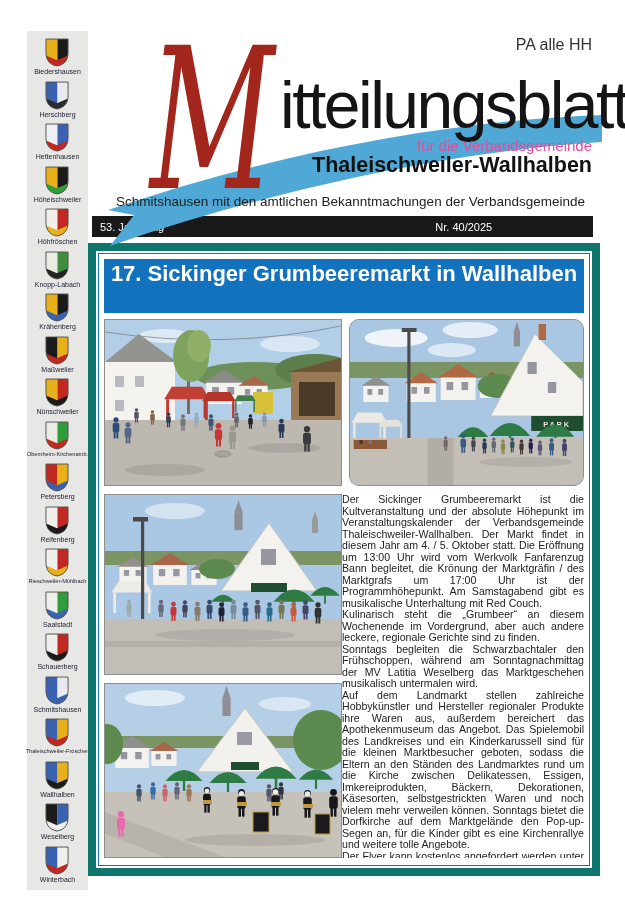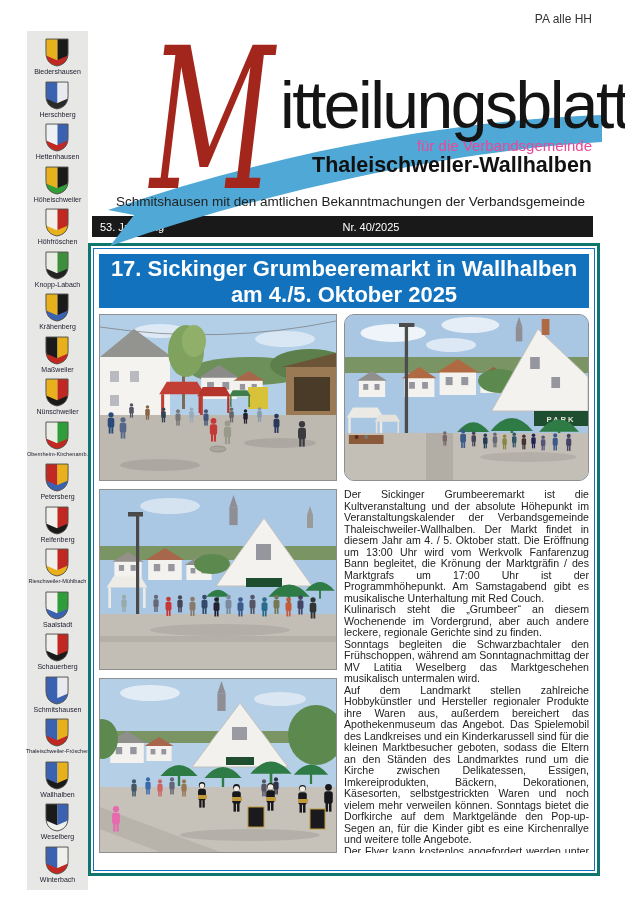--- a/index.html
+++ b/index.html
@@ -1,20 +1,20 @@
 <!DOCTYPE html>
 <html lang="de"><head>
 <meta charset="utf-8">
 <style>
   html,body{margin:0;padding:0;background:#ffffff;}
   .page{position:relative;width:625px;height:897px;background:#fff;overflow:hidden;
         font-family:"Liberation Sans",sans-serif;color:#1a1a1a;}
 
   
-  .note-top{position:absolute;top:12px;right:33px;font-size:12px;color:#333;}
+  .note-top{position:absolute;top:36px;right:33px;font-size:16px;color:#333;}
 
   
   .sidebar{position:absolute;left:27px;top:31px;width:61px;height:859px;background:#e7e7e5;
            display:flex;flex-direction:column;justify-content:space-between;
            padding:7px 0;box-sizing:border-box;}
   .sb-item{display:flex;flex-direction:column;align-items:center;}
   .sb-item svg{width:25px;height:29px;display:block;}
   .sb-label{margin-top:1px;font-size:7px;line-height:7px;color:#1c1c2e;text-align:center;white-space:nowrap;}
 
   
@@ -25,37 +25,37 @@
               letter-spacing:-2.5px;color:#141414;margin-left:24px;}
   .mast-sub1{position:absolute;top:137px;right:33px;z-index:2;font-size:15px;color:#ec4899;}
   .mast-sub2{position:absolute;top:153px;right:33px;z-index:2;font-size:21.5px;font-weight:bold;color:#111;text-align:right;}
   .mast-tag{position:absolute;top:194px;right:40px;z-index:2;font-size:13.5px;color:#222;}
 
   
   .issue-bar{position:absolute;left:92px;top:216px;width:501px;height:21px;background:#191919;
              color:#fff;font-size:11px;display:flex;align-items:center;box-sizing:border-box;padding:0 8px;}
   .issue-bar span{flex:1;}
   .ib-center{text-align:center;}
-  .ib-right{text-align:left;}
+  .ib-right{text-align:center;}
 
   
   .article-frame{position:absolute;left:88px;top:243px;width:512px;height:633px;
-                 border:3px solid #0f766e;box-sizing:border-box;padding:2px;background:#fff;}
+                 border:8px solid #0f766e;box-sizing:border-box;padding:2px;background:#fff;}
   .article-inner{border:1.5px solid #1272BD;height:100%;box-sizing:border-box;padding:5px;overflow:hidden;}
 
   .headline{background:#1272BD;color:#fff;height:54px;text-align:center;
             font-size:22px;font-weight:bold;line-height:26px;padding-top:2px;box-sizing:border-box;}
 
   .photo-row{display:flex;gap:7px;margin-top:6px;height:167px;}
   .photo{margin:0;border:1px solid #8f8f8f;box-sizing:border-box;background:#b3cfe8;overflow:hidden;}
   .photo svg{display:block;width:100%;height:100%;}
   .ph1{flex:0 0 238px;}
   .ph2{flex:1;border-radius:10px;}
 
-  .content-row{display:flex;gap:7px;margin-top:8px;}
+  .content-row{display:flex;margin-top:8px;}
   .photo-col{flex:0 0 238px;}
   .ph3{height:181px;}
   .ph4{height:175px;margin-top:8px;}
   .text-col{flex:1;font-size:10.6px;line-height:11.5px;text-align:justify;color:#222;height:364px;overflow:hidden;}
   .text-col p{margin:0;}
 </style>
 </head>
 <body>
 
 <svg width="0" height="0" style="position:absolute" aria-hidden="true">
@@ -391,21 +391,20 @@
   <div class="issue-bar">
     <span>53. Jahrgang</span>
     <span class="ib-right">Nr. 40/2025</span>
   </div>
 
   <section class="article-frame">
     <div class="article-inner">
 
       <div class="headline">
         <div>17. Sickinger Grumbeeremarkt in Wallhalben</div>
-        <div>am 4./5. Oktober 2025</div>
       </div>
 
       <div class="photo-row">
 
         <figure class="photo ph1">
           <svg viewBox="0 0 236 165" preserveAspectRatio="none">
             <rect width="236" height="165" fill="#b3cfe8"></rect>
             <ellipse cx="60" cy="16" rx="26" ry="7" fill="#fff" opacity="0.55"></ellipse>
             <ellipse cx="185" cy="24" rx="30" ry="8" fill="#fff" opacity="0.5"></ellipse>
             <path d="M0,12 Q120,30 236,6" stroke="#777" stroke-width="0.7" fill="none"></path>

